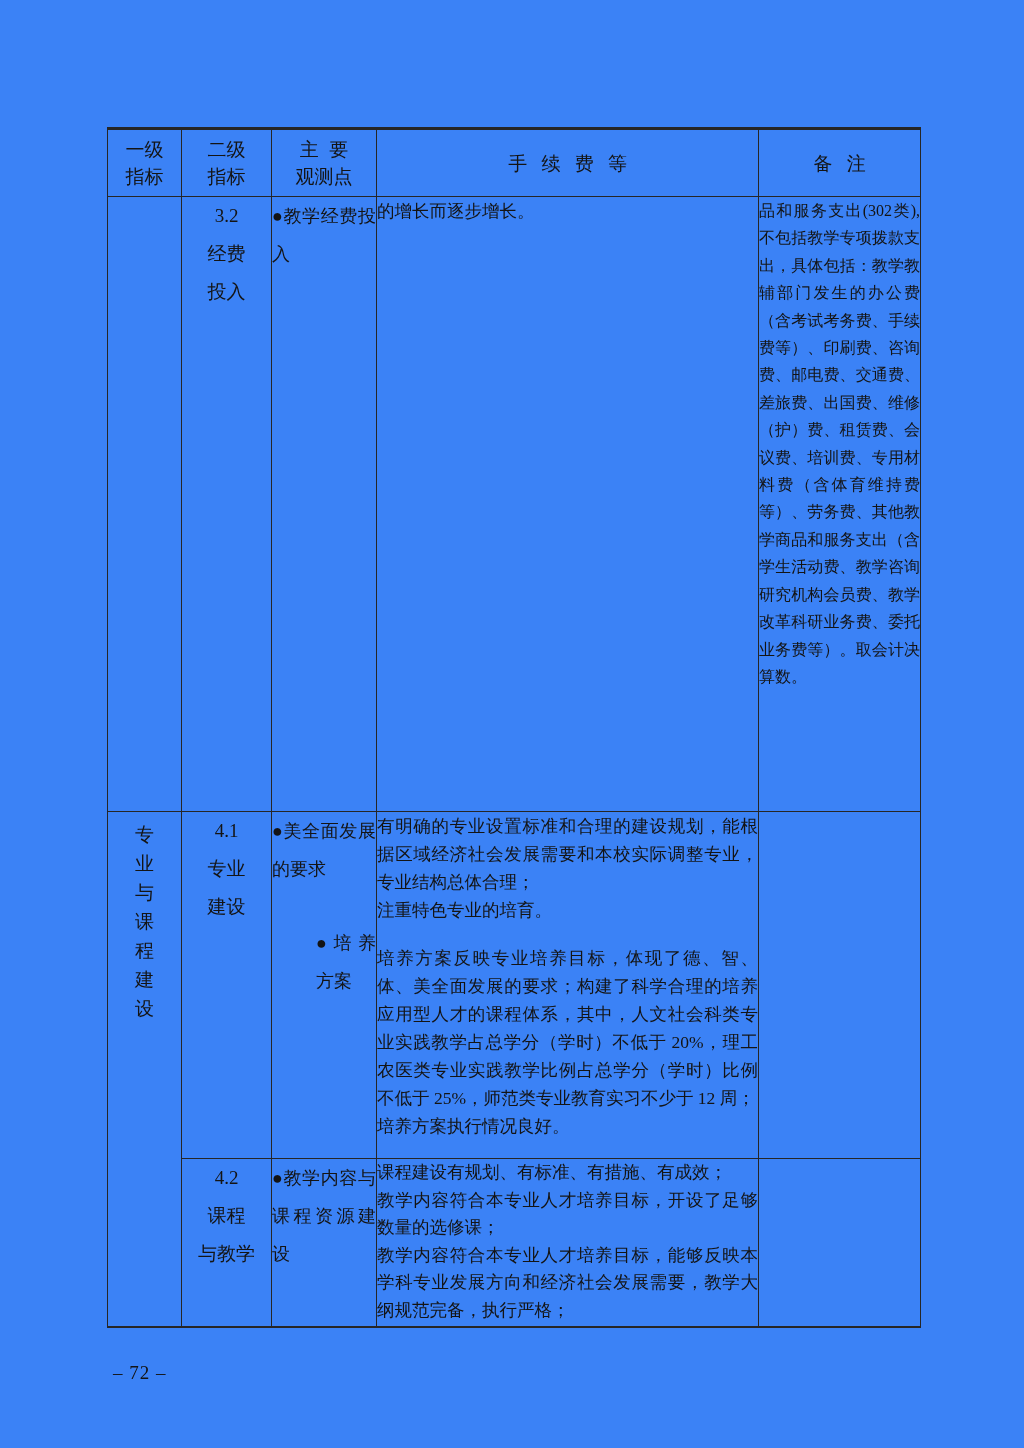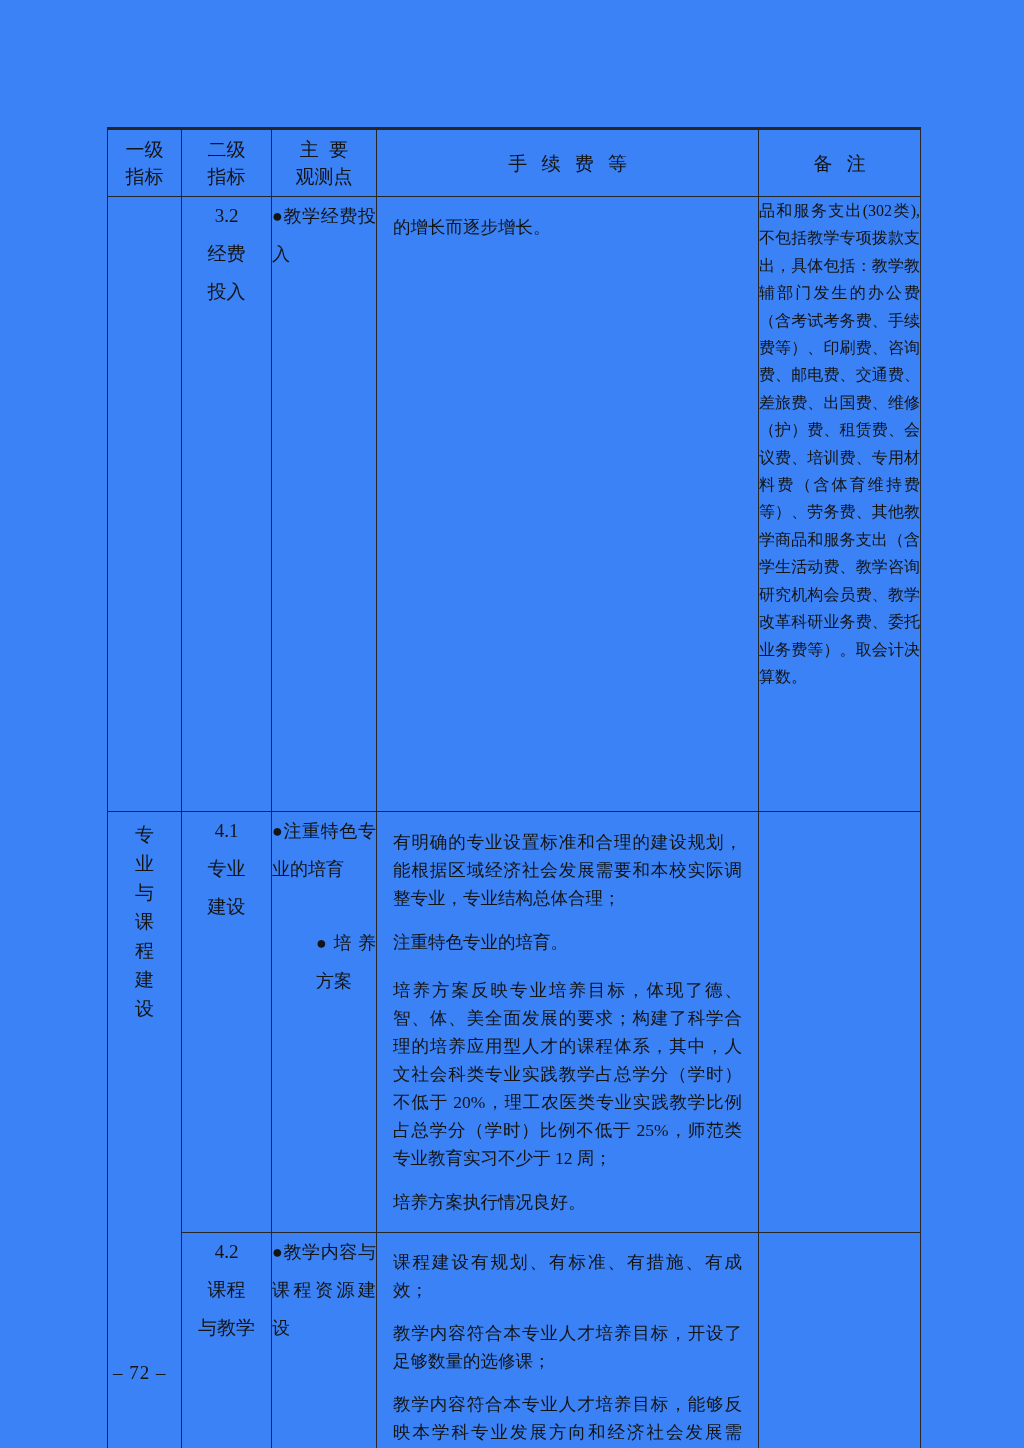--- a/index.html
+++ b/index.html
@@ -48,21 +48,21 @@
   
   .c-l2, .c-obs { font-size: 18px; line-height: 38px; }
   .c-l2 { text-align: center; font-size: 19px; }
   .c-obs { text-align: justify; padding: 0 6px 0 7px; }
   .c-req {
     font-size: 17.5px;
     line-height: 28px;
     text-align: justify;
     padding: 5px 9px 0 8px;
   }
-  .c-req p { margin: 16px; font-family: Liberation Serif, serif; }
+  .c-req p { margin: 0; font-family: Liberation Serif, serif; }
   .c-req p.gap-above { margin-top: 20px; }
   .c-remark {
     font-size: 16px;
     line-height: 27.4px;
     text-align: justify;
     padding: 5px 6px 0 7px;
     margin-left: 16px;
   }
   .v-mid { vertical-align: middle; }
   .pt-r1c2 { padding-top: 172px; text-align: center; }
@@ -147,21 +147,21 @@
       <tr style="height:347px">
         <td rowspan="2" class="v-mid">
           <div class="v-text">专业与课程建设</div>
         </td>
         <td class="c-l2 v-mid">
           <div>4.1</div>
           <div>专业</div>
           <div>建设</div>
         </td>
         <td class="c-obs v-mid">
-          <div class="obs-item">●注重特色专业的培育</div>
+          <div class="obs-item">●美全面发展的要求</div>
           <div class="obs-item">●培养方案</div>
         </td>
         <td class="c-req">
           <p>有明确的专业设置标准和合理的建设规划，能根据区域经济社会发展需要和本校实际调整专业，专业结构总体合理；</p>
           <p>注重特色专业的培育。</p>
           <p class="gap-above">培养方案反映专业培养目标，体现了德、智、体、美全面发展的要求；构建了科学合理的培养应用型人才的课程体系，其中，人文社会科类专业实践教学占总学分（学时）不低于 20%，理工农医类专业实践教学比例占总学分（学时）比例不低于 25%，师范类专业教育实习不少于 12 周；</p>
           <p>培养方案执行情况良好。</p>
         </td>
         <td></td>
       </tr>

